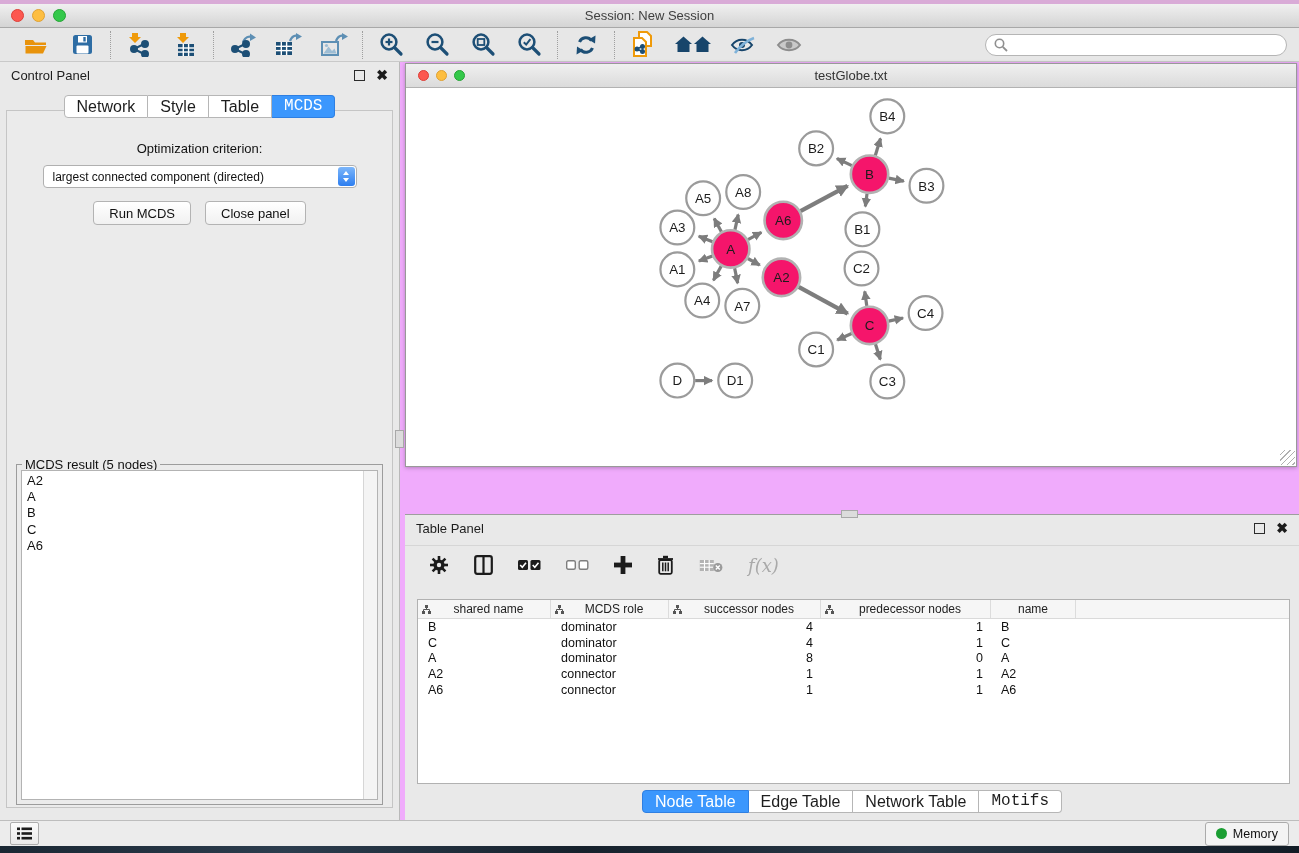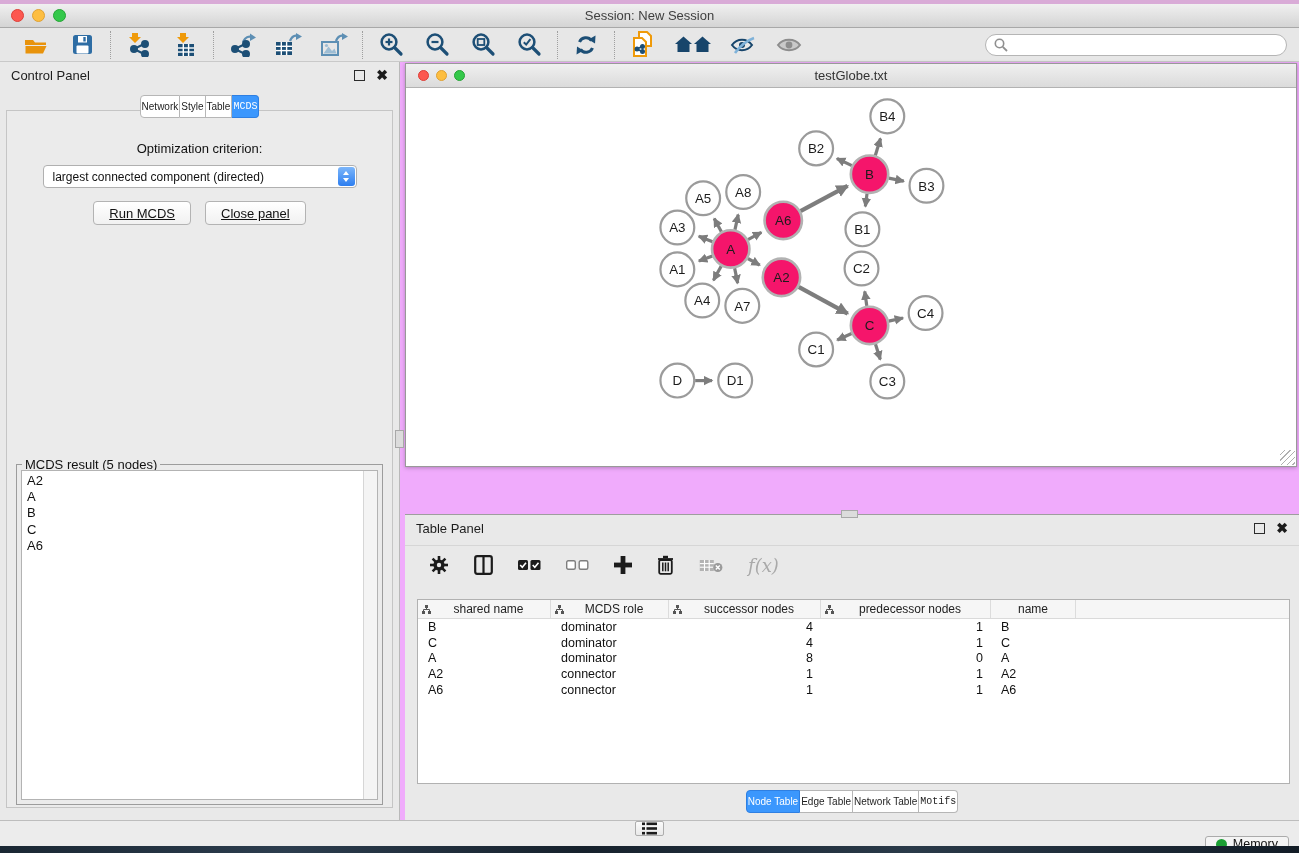--- a/index.html
+++ b/index.html
@@ -28,39 +28,39 @@
   
   .main{position:absolute;left:0;top:62px;right:0;bottom:33px;background:#f0abfc;}
   
   .control-panel{position:absolute;left:0;top:0;width:400px;height:100%;background:#e9e9e9;
                  border-right:1px solid #b9b9b9;box-sizing:border-box;}
   .panel-header{height:26px;display:flex;align-items:center;padding:0 11px;font-size:13px;color:#1d1d1d;}
   .hdr-icons{margin-left:auto;display:flex;align-items:center;gap:11px;}
   .float-icon{width:9px;height:9px;border:1.5px solid #2b2b2b;background:transparent;}
   .close-icon{font-size:14px;font-weight:bold;color:#1b1b1b;line-height:10px;}
   .cp-tabs{position:absolute;top:33px;left:0;width:100%;display:flex;justify-content:center;z-index:3;}
-  .tab{font-size:10px;padding:2px 1px;background:#fff;border:1px solid #b6b6b6;border-left:none;color:#1d1d1d;
+  .tab{font-size:16px;padding:2px 12px;background:#fff;border:1px solid #b6b6b6;border-left:none;color:#1d1d1d;
        height:17px;line-height:17px;cursor:pointer;}
   .tab:first-child{border-left:1px solid #b6b6b6;border-radius:4px 0 0 4px;}
   .tab:last-child{border-radius:0 4px 4px 0;font-family:Liberation Mono, monospace;}
   .tab.active{background:#3b97fd;border-color:#2e7fe2;color:#fff;}
   .cp-content{position:absolute;left:6px;right:6px;top:48px;bottom:12px;border:1px solid #c5c5c5;
               background:#ebebeb;display:flex;flex-direction:column;align-items:center;box-sizing:border-box;}
   .opt-label{margin-top:30px;font-size:13px;color:#111;}
   .dropdown{margin-top:9px;width:314px;height:23px;background:#fff;border:1px solid #b0b0b0;border-radius:4px;
             display:flex;align-items:center;box-sizing:border-box;cursor:pointer;}
   .dropdown-text{flex:1;font-size:12px;color:#111;padding-left:9px;white-space:nowrap;}
   .stepper{width:17px;height:19px;margin-right:1px;border-radius:3px;
            background:linear-gradient(#7cb6fa,#2d7ef0);display:flex;flex-direction:column;
            align-items:center;justify-content:center;gap:3px;}
   .tri-up{width:0;height:0;border-left:3.5px solid transparent;border-right:3.5px solid transparent;border-bottom:4px solid #fff;}
   .tri-dn{width:0;height:0;border-left:3.5px solid transparent;border-right:3.5px solid transparent;border-top:4px solid #fff;}
   .btn-row{margin-top:13px;display:flex;gap:14px;}
   .btn{height:22px;padding:0 15px;background:linear-gradient(#ffffff,#f1f1f1);border:1px solid #b3b3b3;
-       border-radius:4px;font-size:13px;color:#111;display:flex;align-items:center;cursor:pointer;text-decoration:underline;}
+       border-radius:4px;font-size:13px;color:#111;display:flex;align-items:center;cursor:pointer;}
   .result-fieldset{margin-top:auto;margin-bottom:2px;width:calc(100% - 18px);height:341px;border:1px solid #9c9c9c;
                    position:relative;box-sizing:border-box;}
   .result-legend{position:absolute;top:-8px;left:5px;background:#ebebeb;padding:0 3px;font-size:13px;color:#111;}
   .result-list{position:absolute;left:4px;right:4px;top:5px;bottom:4px;background:#fff;border:1px solid #b3b3b3;
                display:flex;}
   .result-items{flex:1;padding:2px 5px;font-size:13px;color:#111;line-height:16.2px;}
   .scroll-strip{width:13px;border-left:1px solid #d6d6d6;background:#f4f4f4;}
   
   .net-window{position:absolute;left:405px;top:1px;width:892px;height:404px;background:#fff;
               border:1px solid #999;box-sizing:border-box;box-shadow:0 1px 4px rgba(0,0,0,.25);}
@@ -85,21 +85,21 @@
             border:1px solid #b1b1b1;overflow:hidden;}
   .t-header{display:flex;height:18px;background:#f6f6f6;border-bottom:1px solid #dadada;}
   .t-hcell{display:flex;align-items:center;font-size:12px;color:#222;border-right:1px solid #dcdcdc;
            box-sizing:border-box;padding:0 4px;}
   .t-hcell .hlabel{flex:1;text-align:center;}
   .t-row{display:flex;height:15.7px;align-items:center;cursor:default;}
   .t-cell{font-size:12.5px;color:#111;box-sizing:border-box;white-space:nowrap;overflow:hidden;}
   .tp-tabs{position:absolute;left:0;right:0;bottom:7px;display:flex;justify-content:center;}
   
   .statusbar{position:absolute;left:0;right:0;bottom:7px;height:26px;background:#ececec;
-             border-top:1px solid #bdbdbd;display:flex;align-items:center;padding:0 10px;box-sizing:border-box;flex-direction:column;}
+             border-top:1px solid #bdbdbd;display:flex;align-items:center;padding:0 10px;box-sizing:border-box;}
   .list-btn{width:27px;height:21px;border:1px solid #adadad;border-radius:2px;
             background:linear-gradient(#fbfbfb,#e9e9e9);display:flex;align-items:center;justify-content:center;}
   .memory-btn{margin-left:auto;height:22px;padding:0 10px;border:1px solid #ababab;background:#f4f4f4;
               border-radius:3px;display:flex;align-items:center;gap:6px;font-size:12.5px;color:#111;}
   .mem-dot{width:11px;height:11px;border-radius:50%;background:#1b9e33;}
   .wallpaper{position:absolute;left:0;bottom:0;width:100%;height:7px;
              background:linear-gradient(90deg,#1a2733,#2c3d4e 22%,#16212c 45%,#2a3a49 70%,#121c26);}
 </style>
 </head>
 <body>

